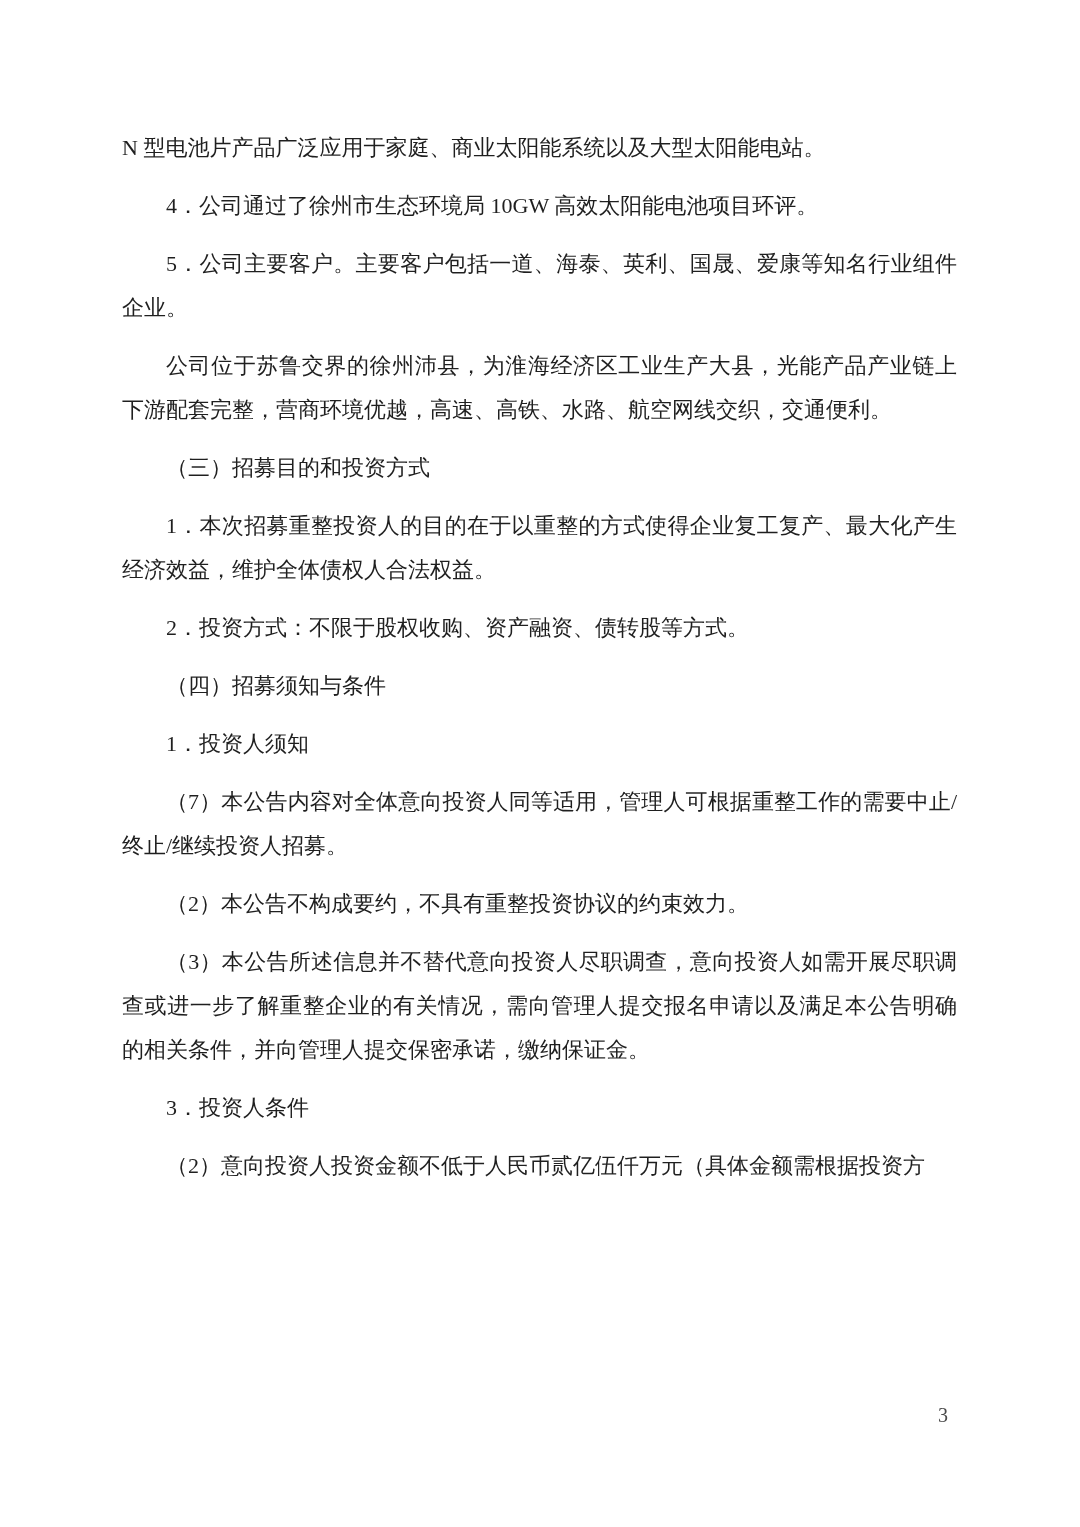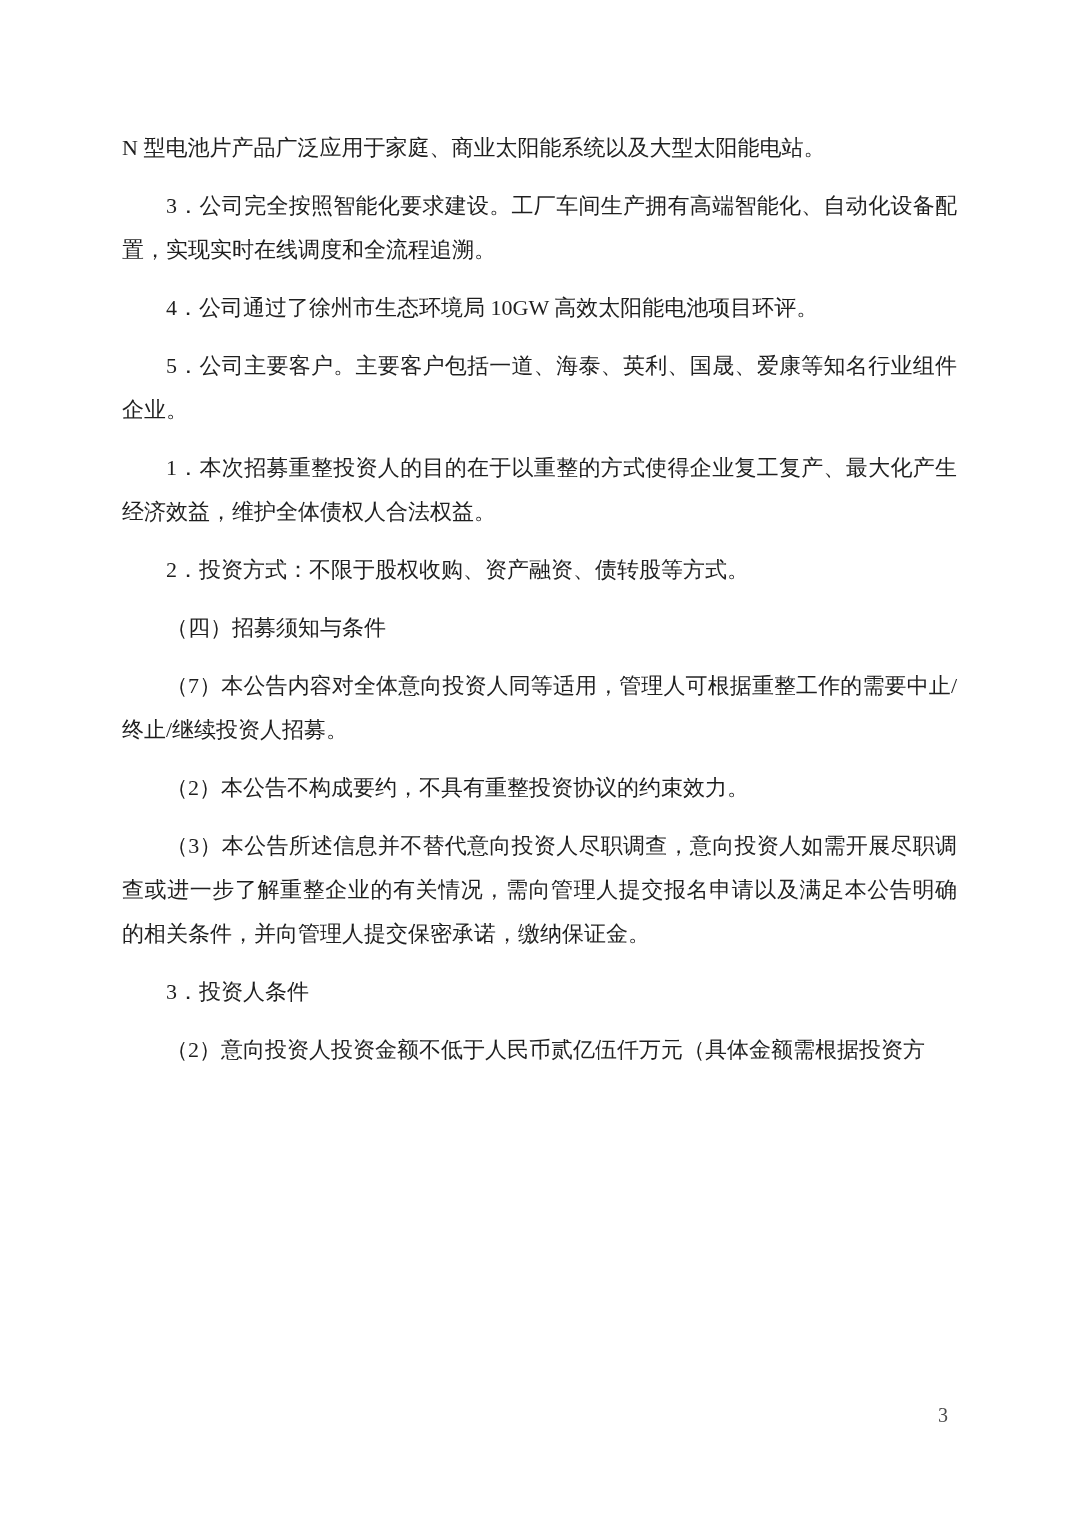--- a/index.html
+++ b/index.html
@@ -39,26 +39,28 @@
     color: #4a4a4a;
     text-align: right;
   }
 </style>
 </head>
 <body>
 
 <div class="page">
   <div class="doc-body">
     <p class="noindent">N 型电池片产品广泛应用于家庭、商业太阳能系统以及大型太阳能电站。</p>
-    <p>3．公司完全按照智能化要求建设。工厂车间生产拥有高端智能化、自动化设备配置，实现实时在线调度和全流程追溯。</p>
     <p>4．公司通过了徐州市生态环境局 10GW 高效太阳能电池项目环评。</p>
     <p>5．公司主要客户。主要客户包括一道、海泰、英利、国晟、爱康等知名行业组件企业。</p>
+    <p>公司位于苏鲁交界的徐州沛县，为淮海经济区工业生产大县，光能产品产业链上下游配套完整，营商环境优越，高速、高铁、水路、航空网线交织，交通便利。</p>
+    <p>（三）招募目的和投资方式</p>
     <p>1．本次招募重整投资人的目的在于以重整的方式使得企业复工复产、最大化产生经济效益，维护全体债权人合法权益。</p>
     <p>2．投资方式：不限于股权收购、资产融资、债转股等方式。</p>
     <p>（四）招募须知与条件</p>
+    <p>1．投资人须知</p>
     <p>（7）本公告内容对全体意向投资人同等适用，管理人可根据重整工作的需要中止/终止/继续投资人招募。</p>
     <p>（2）本公告不构成要约，不具有重整投资协议的约束效力。</p>
     <p>（3）本公告所述信息并不替代意向投资人尽职调查，意向投资人如需开展尽职调查或进一步了解重整企业的有关情况，需向管理人提交报名申请以及满足本公告明确的相关条件，并向管理人提交保密承诺，缴纳保证金。</p>
     <p>3．投资人条件</p>
     <p>（2）意向投资人投资金额不低于人民币贰亿伍仟万元（具体金额需根据投资方</p>
   </div>
   <div class="page-number">3</div>
 </div>
 
 </body></html>

